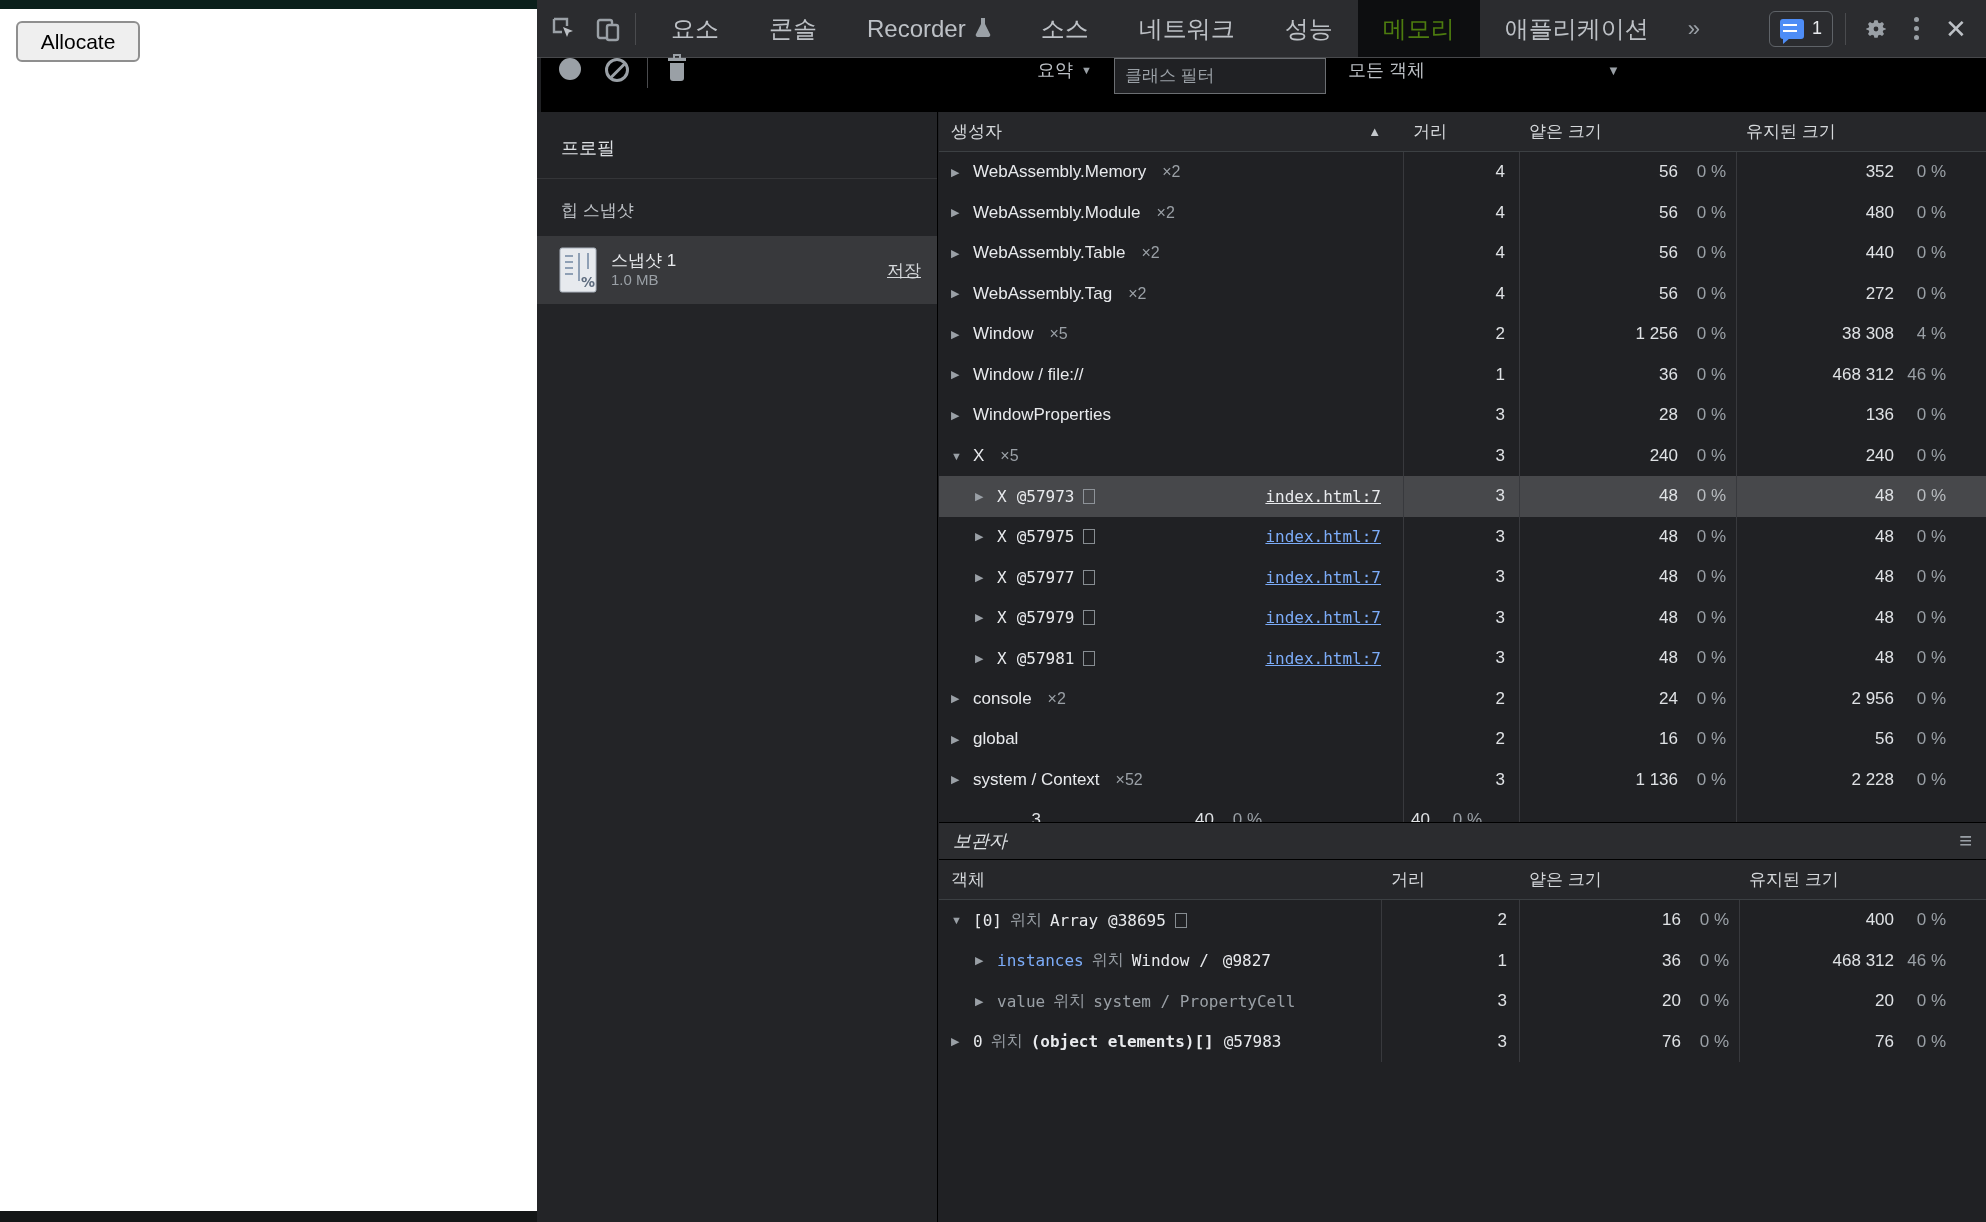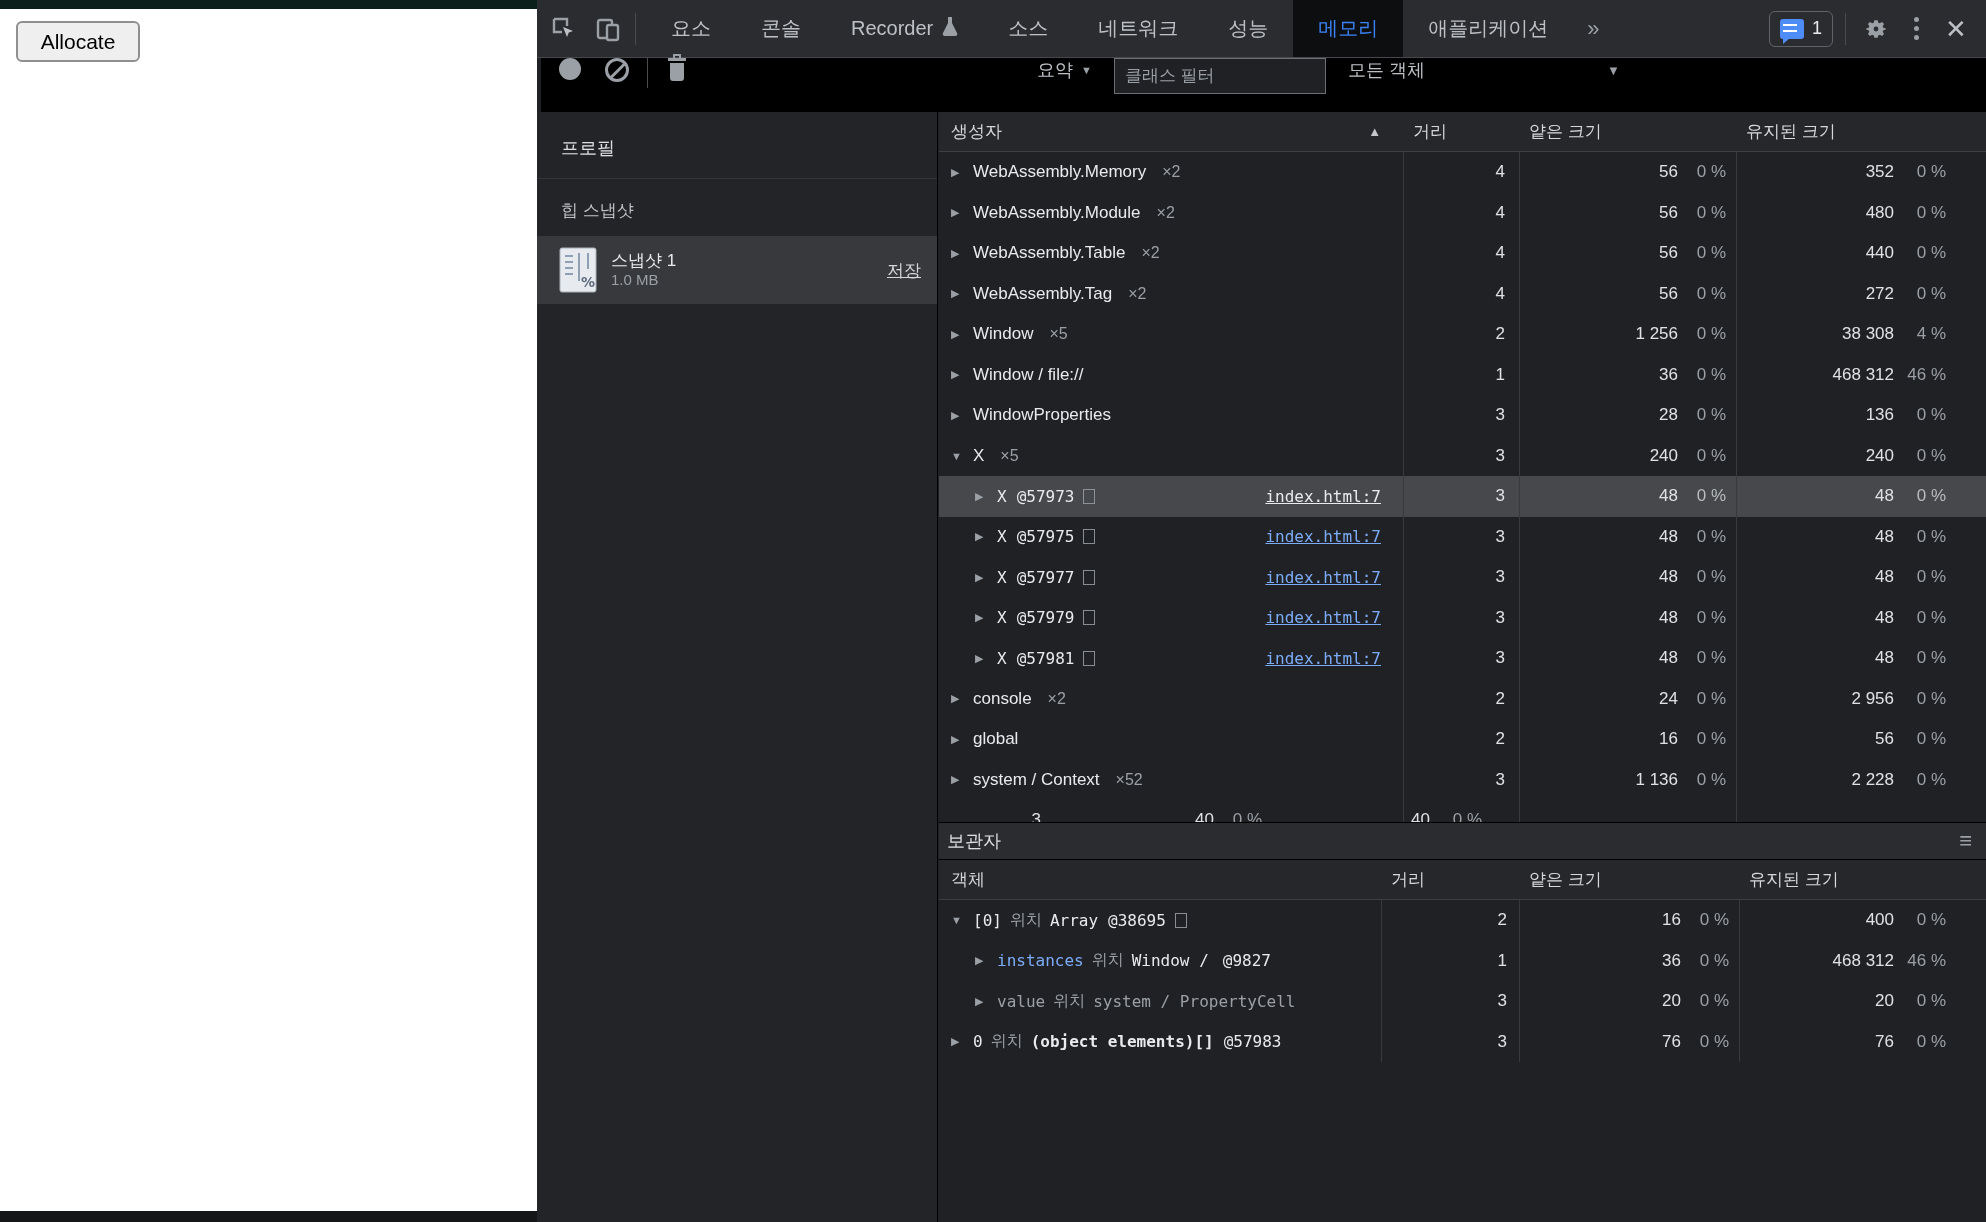--- a/index.html
+++ b/index.html
@@ -16,22 +16,22 @@
 
   
   .devtools { position:absolute; left:537px; top:0; width:1449px; height:1222px; background:#202124; color:#e8eaed; }
 
   
   .tabbar { position:absolute; left:0; top:0; width:100%; height:58px; background:#2b2c2f;
     display:flex; align-items:center; border-bottom:1px solid #47484b; }
   .tb-icon { width:34px; height:34px; display:flex; align-items:center; justify-content:center; margin-left:10px; border-radius:4px; }
   .tb-sep { width:1px; height:32px; background:#4a4b4e; margin:0 10px; }
   .tabs { display:flex; align-items:center; height:100%; flex:1; }
-  .tab { height:100%; display:flex; align-items:center; padding:0 25px; font-size:20px; color:#bdc1c6; white-space:nowrap; }
-  .tab.selected { background:#0d0e10; color:#3b82f6; }
+  .tab { height:100%; display:flex; align-items:center; padding:0 25px; font-size:24px; color:#bdc1c6; white-space:nowrap; }
+  .tab.selected { background:#0d0e10; color:#4d7c0f; }
   .tab .flask { margin-left:9px; }
   .more-chev { color:#9aa0a6; font-size:22px; padding:0 14px; letter-spacing:-2px; }
   .right-controls { display:flex; align-items:center; margin-left:auto; margin-right:10px; }
   .msg-pill { display:flex; align-items:center; border:1px solid #5f6368; border-radius:6px; height:36px; padding:0 10px; margin-right:12px; }
   .bubble { width:24px; height:20px; background:#4e8df6; border-radius:3px; position:relative; margin-right:8px; }
   .bubble::before { content:""; position:absolute; left:3px; top:5px; width:14px; height:2.5px; background:#fff; box-shadow:0 6px 0 #fff; }
   .bubble::after { content:""; position:absolute; left:3px; bottom:-5px; border-left:7px solid #4e8df6; border-bottom:6px solid transparent; }
   .msg-count { font-size:18px; color:#e8eaed; }
   .rc-sep { width:1px; height:32px; background:#4a4b4e; margin-right:10px; }
   .icon-btn { width:40px; height:40px; display:flex; align-items:center; justify-content:center; color:#9aa0a6; }
@@ -107,21 +107,21 @@
   .r.selected .src-link { color:#e8eaed; }
   .r.selected .p, .r.selected .cnt { color:#b9bdc1; }
 
   .pane-top { height:670px; overflow:hidden; position:relative; background:#202124; }
   .pane-ret-rows { height:322px; overflow:hidden; position:relative; background:#202124; }
   .vlines i { position:absolute; top:0; bottom:0; width:1px; background:#38393d; }
 
   
   .ret-bar { position:absolute; left:402px; top:822px; width:1047px; height:38px; background:#2b2c2f;
     display:flex; align-items:center; border-top:1px solid #000; border-bottom:1px solid #000; }
-  .ret-bar .ttl { font-size:18px; color:#dde0e3; margin-left:8px; }
+  .ret-bar .ttl { font-size:18px; color:#dde0e3; margin-left:14px;font-style:italic; }
   .ret-bar .menu { margin-left:auto; margin-right:14px; color:#9aa0a6; font-size:22px; }
   .ret-hdr-wrap { position:absolute; left:402px; top:860px; width:1047px; }
 
   .loc { color:#9aa0a6; margin:0 8px; font-family:"Liberation Sans",sans-serif; font-size:16px; }
 </style>
 </head>
 <body>
 
 <div class="page-region">
   <div class="chrome-strip-top"></div>

